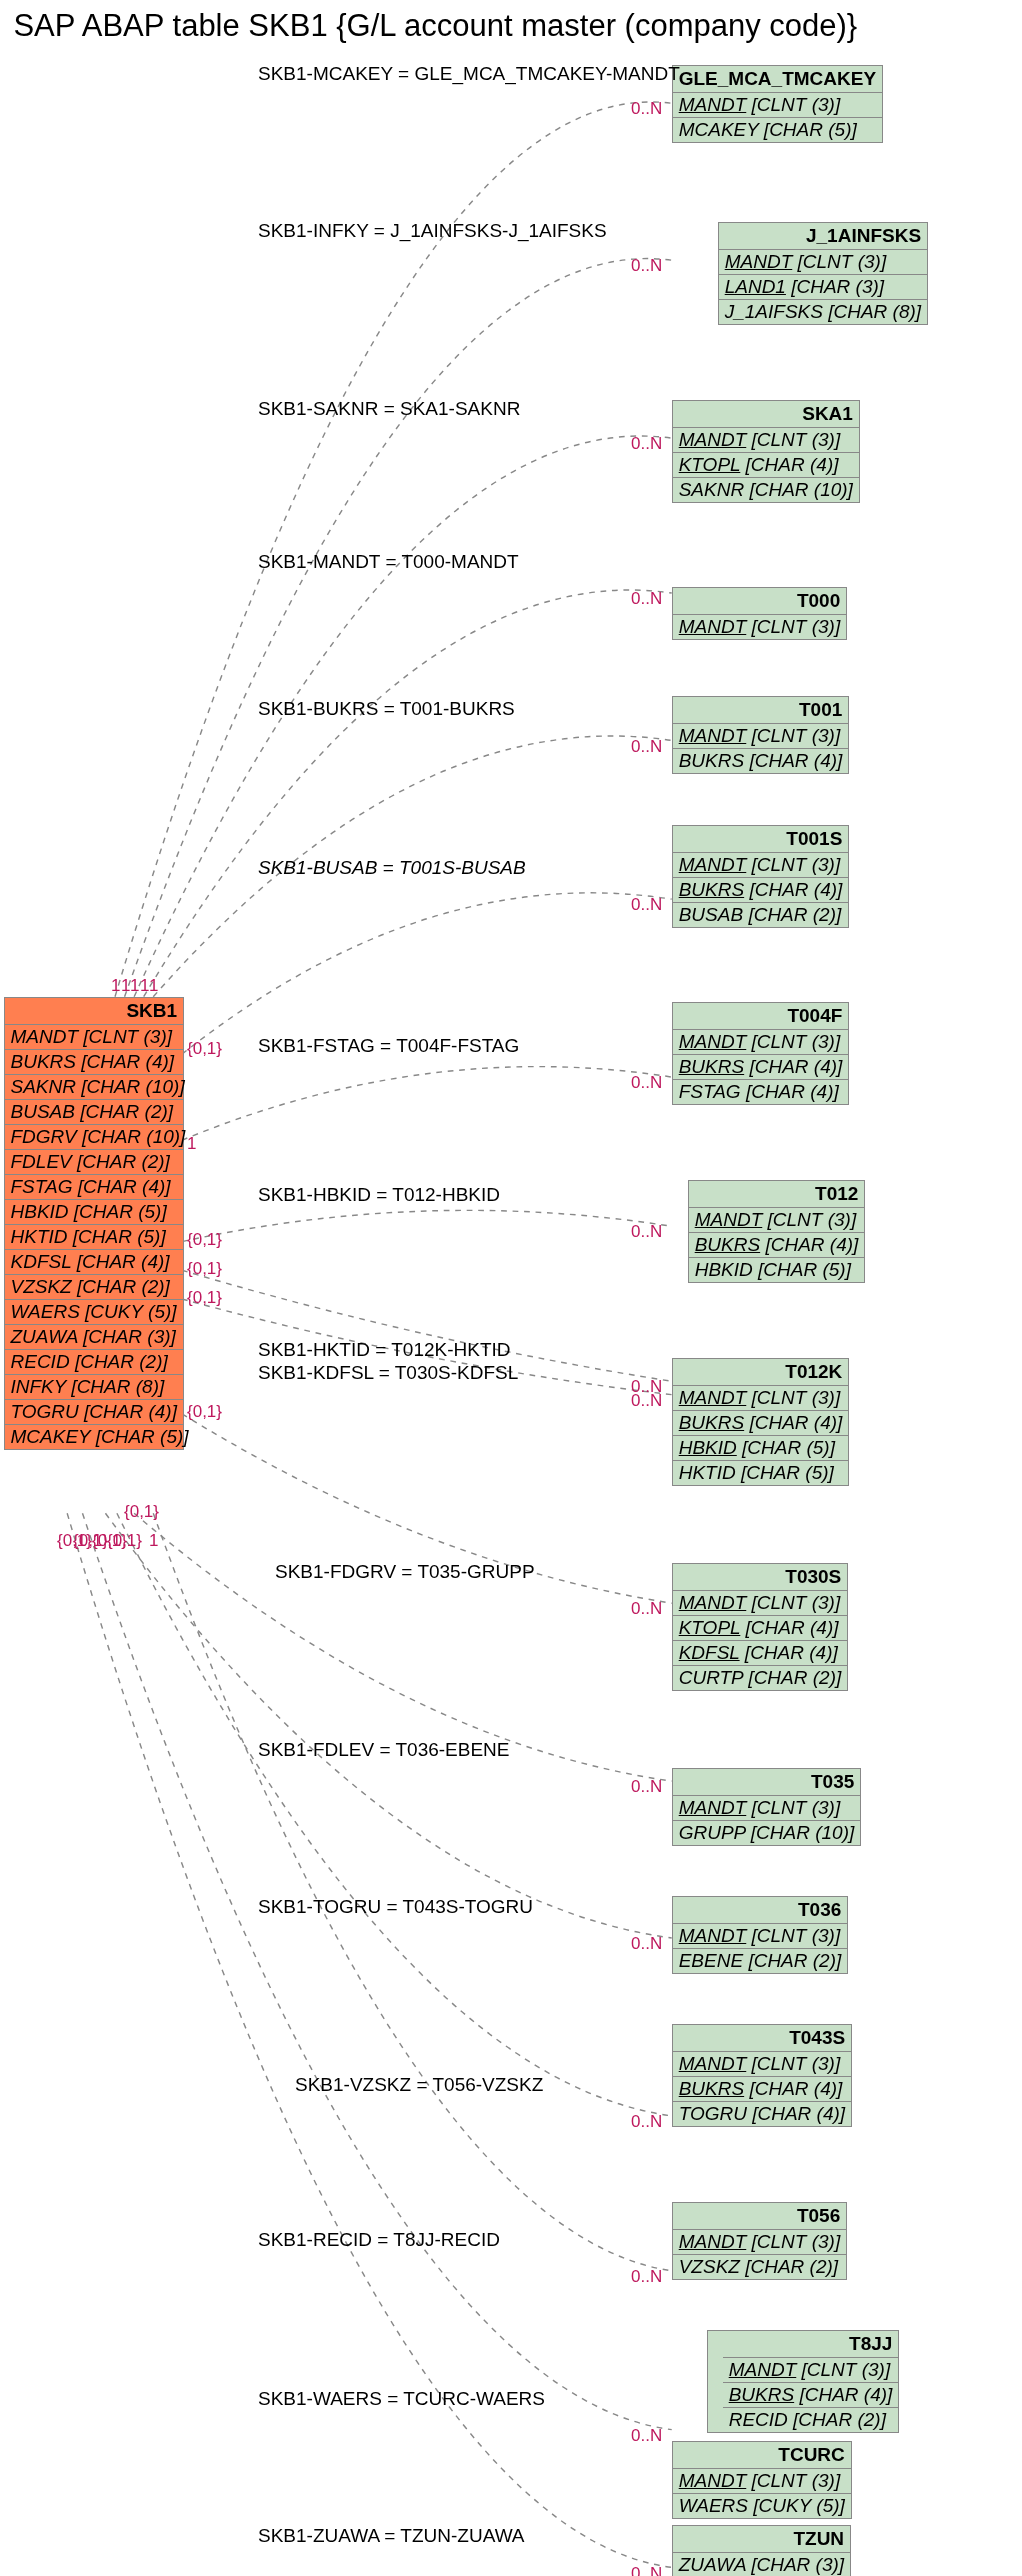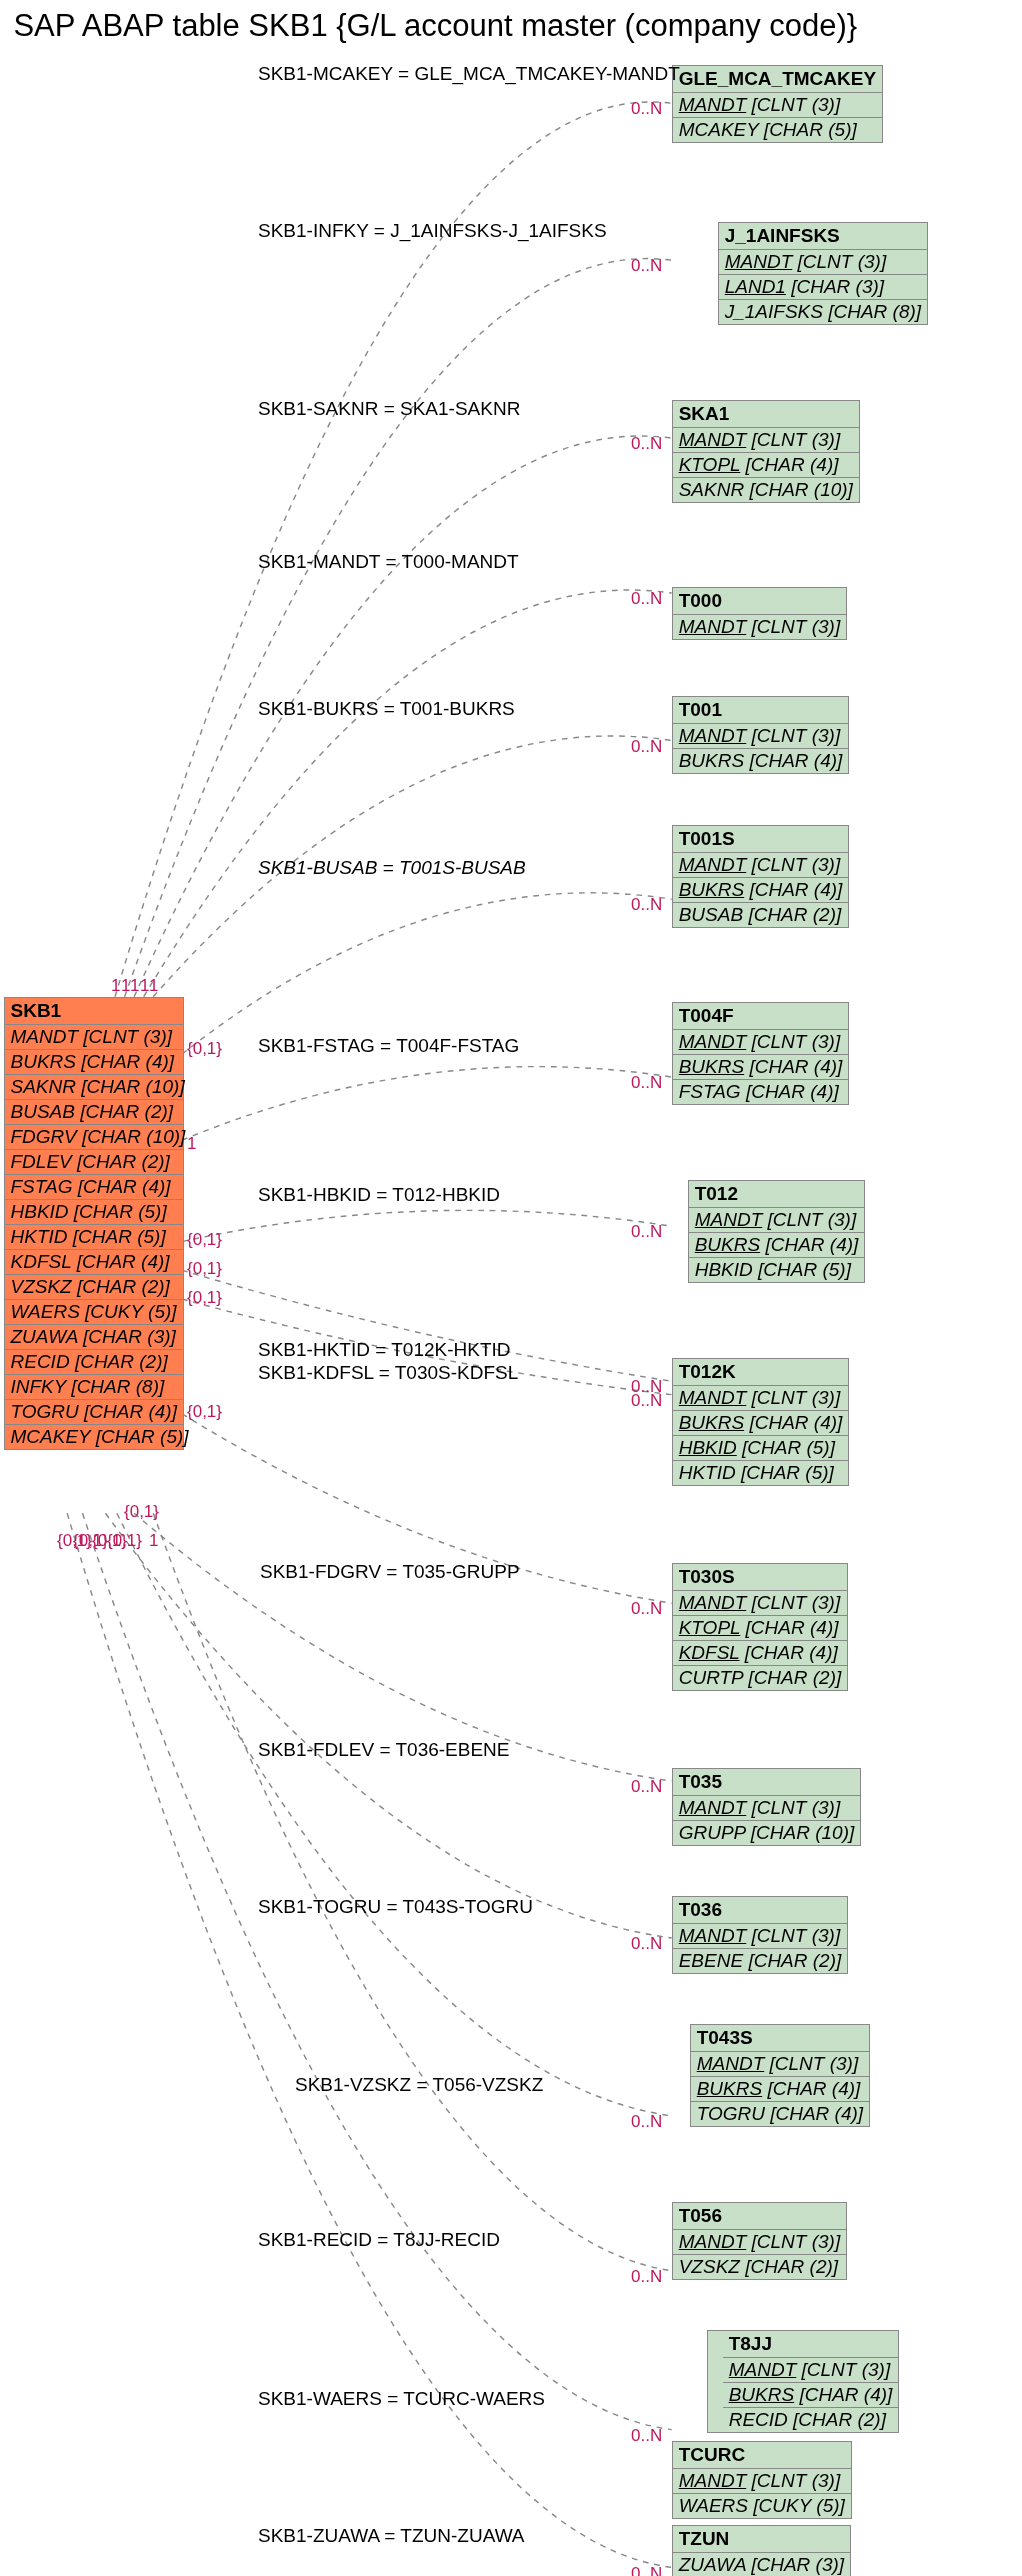--- a/index.html
+++ b/index.html
@@ -1,19 +1,19 @@
 <!DOCTYPE html>
 <html><head>
 <meta charset="utf-8">
 <style>
   html,body{margin:0;padding:0;background:#fff;font-family:Verdana,Geneva,sans-serif;font-size:16.3px;color:#000}
   .canvas{position:relative;width:990px;height:2576px}
   .title{position:absolute;left:13.4px;top:7.7px;font:31px Verdana,Geneva,sans-serif;font-weight:400}
   .tbl{position:absolute;border:1px solid #888;font:19px Verdana,Geneva,sans-serif}
-  .tbl .hdr{padding:1.9px 5.7px;text-align:left;border-bottom:1px solid #888;font-weight:bold}
+  .tbl .hdr{padding:1.9px 5.7px;text-align:right;border-bottom:1px solid #888;font-weight:bold}
   .tbl .row{padding:1px 5.7px;border-bottom:1px solid #888;font-style:italic;white-space:nowrap}
   .tbl .row:last-child{border-bottom:none}
   .main{background:#ff7f50}
   .ref{background:#c8e0c8}
   .ref .row u{text-decoration:underline}
   .lbl{position:absolute;font:19px Verdana,Geneva,sans-serif;white-space:nowrap}
   .card{position:absolute;font:17px Verdana,Geneva,sans-serif;white-space:nowrap;color:#be185d}
   svg{position:absolute;left:0;top:0;pointer-events:none}
 </style>
 </head>
@@ -121,21 +121,21 @@
     <div class="tbl ref" style="left: 672px; top: 1768px; min-width: 163px;">
       <div class="hdr">T035</div>
       <div class="row"><u>MANDT</u> [CLNT (3)]</div>
       <div class="row">GRUPP [CHAR (10)]</div>
     </div>
     <div class="tbl ref" style="left: 672px; top: 1896px; min-width: 163px;">
       <div class="hdr">T036</div>
       <div class="row"><u>MANDT</u> [CLNT (3)]</div>
       <div class="row">EBENE [CHAR (2)]</div>
     </div>
-    <div class="tbl ref" style="left: 672px; top: 2024px; min-width: 163px; margin-left: 18px;">
+    <div class="tbl ref" style="left: 672px; top: 2024px; min-width: 163px;">
       <div class="hdr">T043S</div>
       <div class="row"><u>MANDT</u> [CLNT (3)]</div>
       <div class="row"><u>BUKRS</u> [CHAR (4)]</div>
       <div class="row">TOGRU [CHAR (4)]</div>
     </div>
     <div class="tbl ref" style="left: 672px; top: 2202px; min-width: 163px;">
       <div class="hdr">T056</div>
       <div class="row"><u>MANDT</u> [CLNT (3)]</div>
       <div class="row">VZSKZ [CHAR (2)]</div>
     </div>
@@ -167,21 +167,21 @@
     <div class="lbl" style="left: 258px; top: 857px; font-style: italic;">SKB1-BUSAB = T001S-BUSAB</div>
     <div class="card" style="left: 631px; top: 895px;">0..N</div>
     <div class="lbl" style="left: 258px; top: 1035px;">SKB1-FSTAG = T004F-FSTAG</div>
     <div class="card" style="left: 631px; top: 1073px;">0..N</div>
     <div class="lbl" style="left: 258px; top: 1184px;">SKB1-HBKID = T012-HBKID</div>
     <div class="card" style="left: 631px; top: 1222px;">0..N</div>
     <div class="lbl" style="left: 258px; top: 1339px;">SKB1-HKTID = T012K-HKTID</div>
     <div class="card" style="left: 631px; top: 1377px;">0..N</div>
     <div class="lbl" style="left: 258px; top: 1362px;">SKB1-KDFSL = T030S-KDFSL</div>
     <div class="card" style="left: 631px; top: 1391px;">0..N</div>
-    <div class="lbl" style="left: 260px; top: 1561px;">SKB1-FDGRV = T035-GRUPP</div>
+    <div class="lbl" style="left: 275px; top: 1561px;">SKB1-FDGRV = T035-GRUPP</div>
     <div class="card" style="left: 631px; top: 1599px;">0..N</div>
     <div class="lbl" style="left: 258px; top: 1739px;">SKB1-FDLEV = T036-EBENE</div>
     <div class="card" style="left: 631px; top: 1777px;">0..N</div>
     <div class="lbl" style="left: 258px; top: 1896px;">SKB1-TOGRU = T043S-TOGRU</div>
     <div class="card" style="left: 631px; top: 1934px;">0..N</div>
     <div class="lbl" style="left: 258px; top: 2074px; margin-left: 37px;">SKB1-VZSKZ = T056-VZSKZ</div>
     <div class="card" style="left: 631px; top: 2112px;">0..N</div>
     <div class="lbl" style="left: 258px; top: 2229px;">SKB1-RECID = T8JJ-RECID</div>
     <div class="card" style="left: 631px; top: 2267px;">0..N</div>
     <div class="lbl" style="left: 258px; top: 2388px;">SKB1-WAERS = TCURC-WAERS</div>

